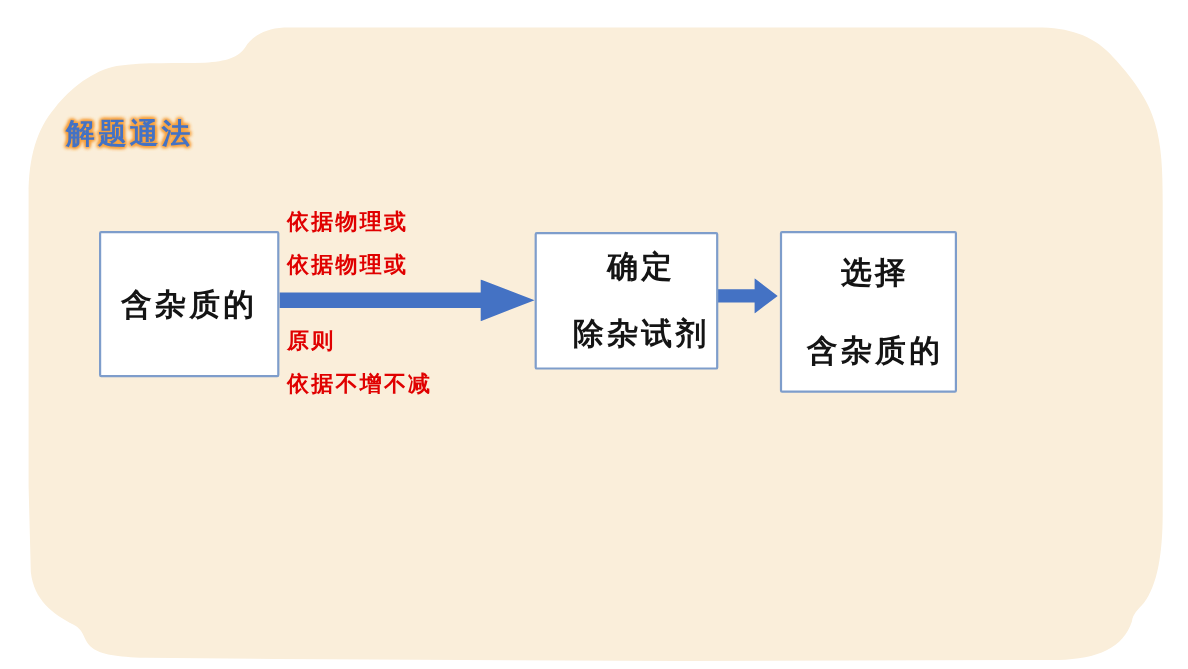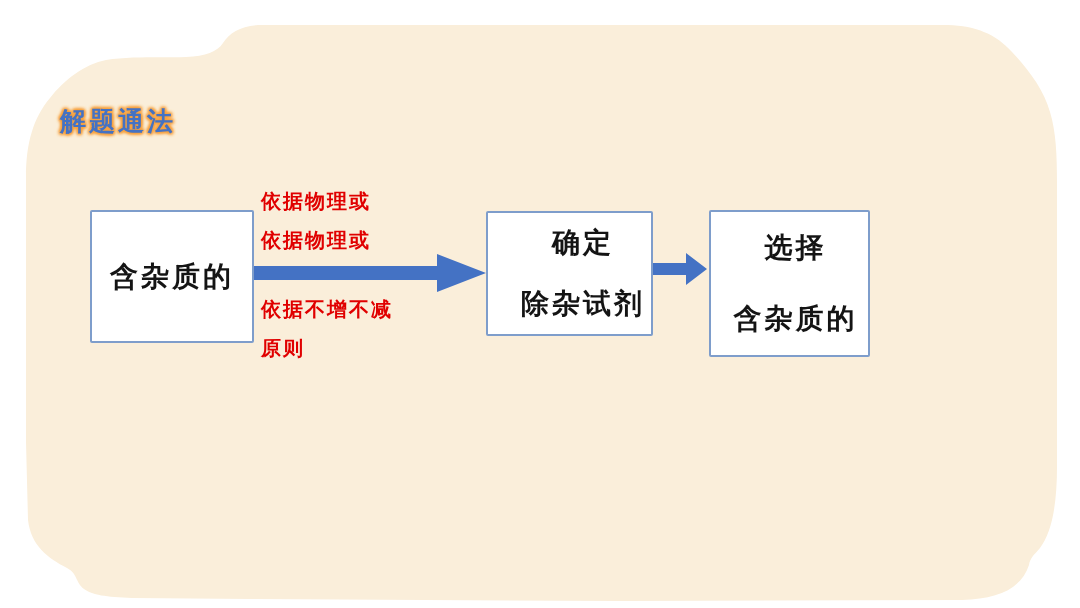--- a/index.html
+++ b/index.html
@@ -83,22 +83,22 @@
   <div class="flow-box box-1" style="color: rgb(20, 20, 20);">
     <div>含杂质的</div>
   </div>
 
   <div class="annotation annotation-top" style="color: rgb(224, 0, 0);">
     <div>依据物理或</div>
     <div>依据物理或</div>
   </div>
 
   <div class="annotation annotation-bottom" style="color: rgb(224, 0, 0);">
+    <div>原则</div>
     <div>依据不增不减</div>
-    <div>原则</div>
   </div>
 
   <svg class="arrow-svg arrow-1" width="234" height="38" viewBox="0 0 234 38" aria-hidden="true">
     <polygon points="0,12 183,12 183,0 232,19 183,38 183,26 0,26" fill="#4472c4"></polygon>
   </svg>
 
   <svg class="arrow-svg arrow-2" width="58" height="32" viewBox="0 0 58 32" aria-hidden="true">
     <polygon points="0,10 36,10 36,0 57,16 36,32 36,22 0,22" fill="#4472c4"></polygon>
   </svg>
 

